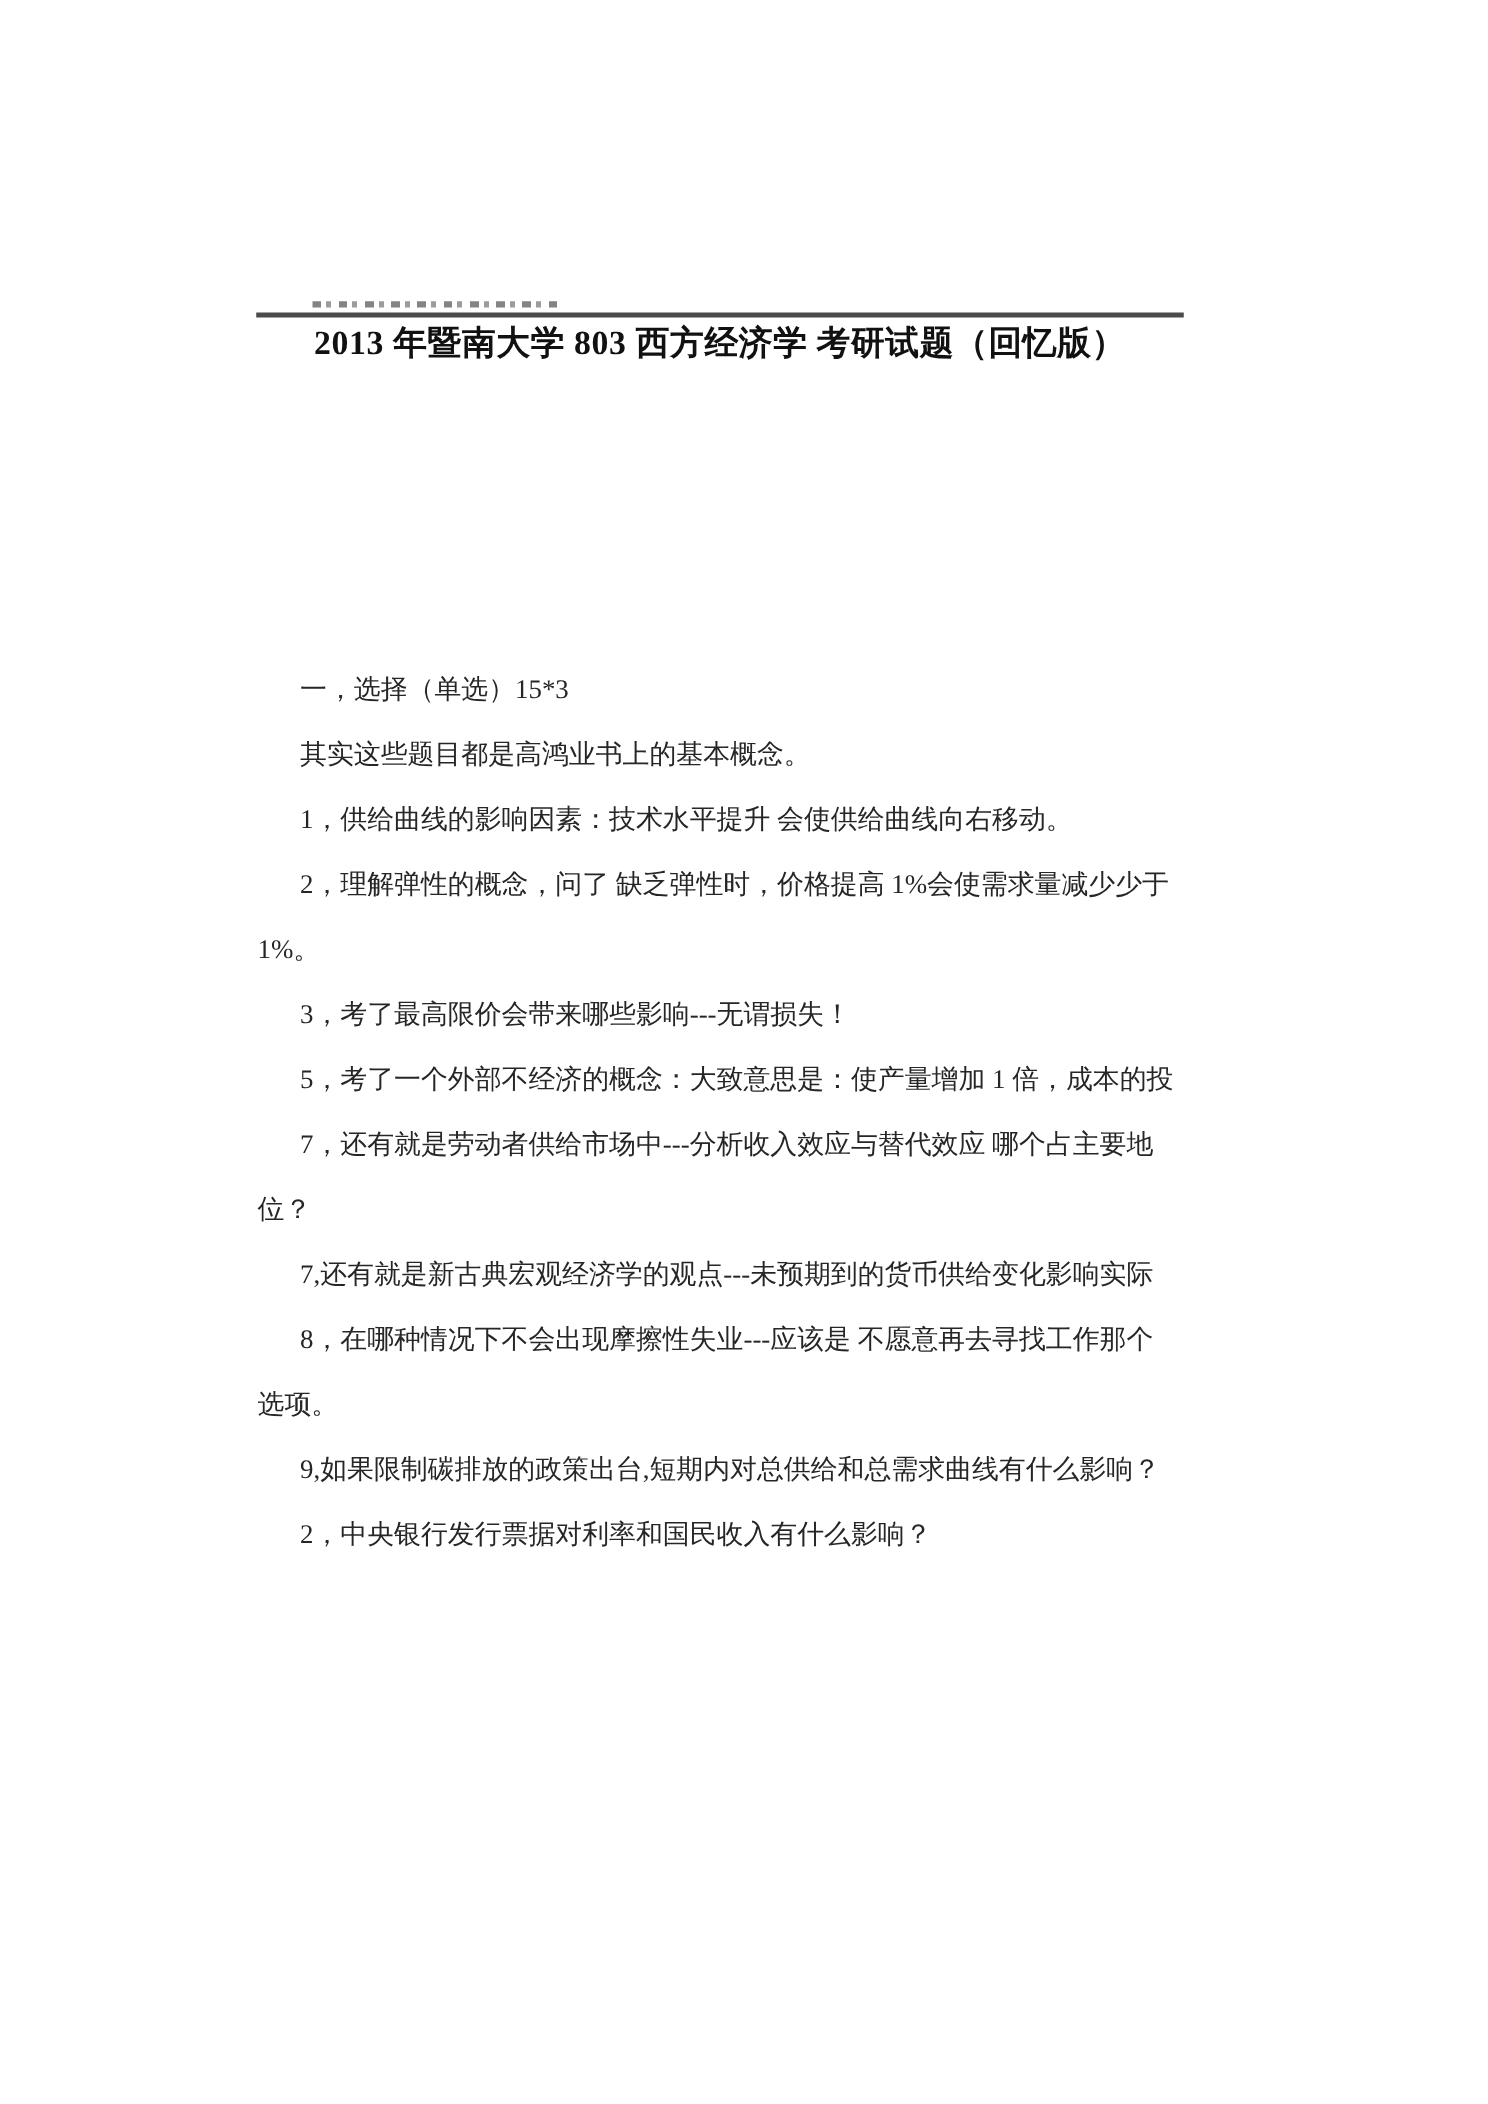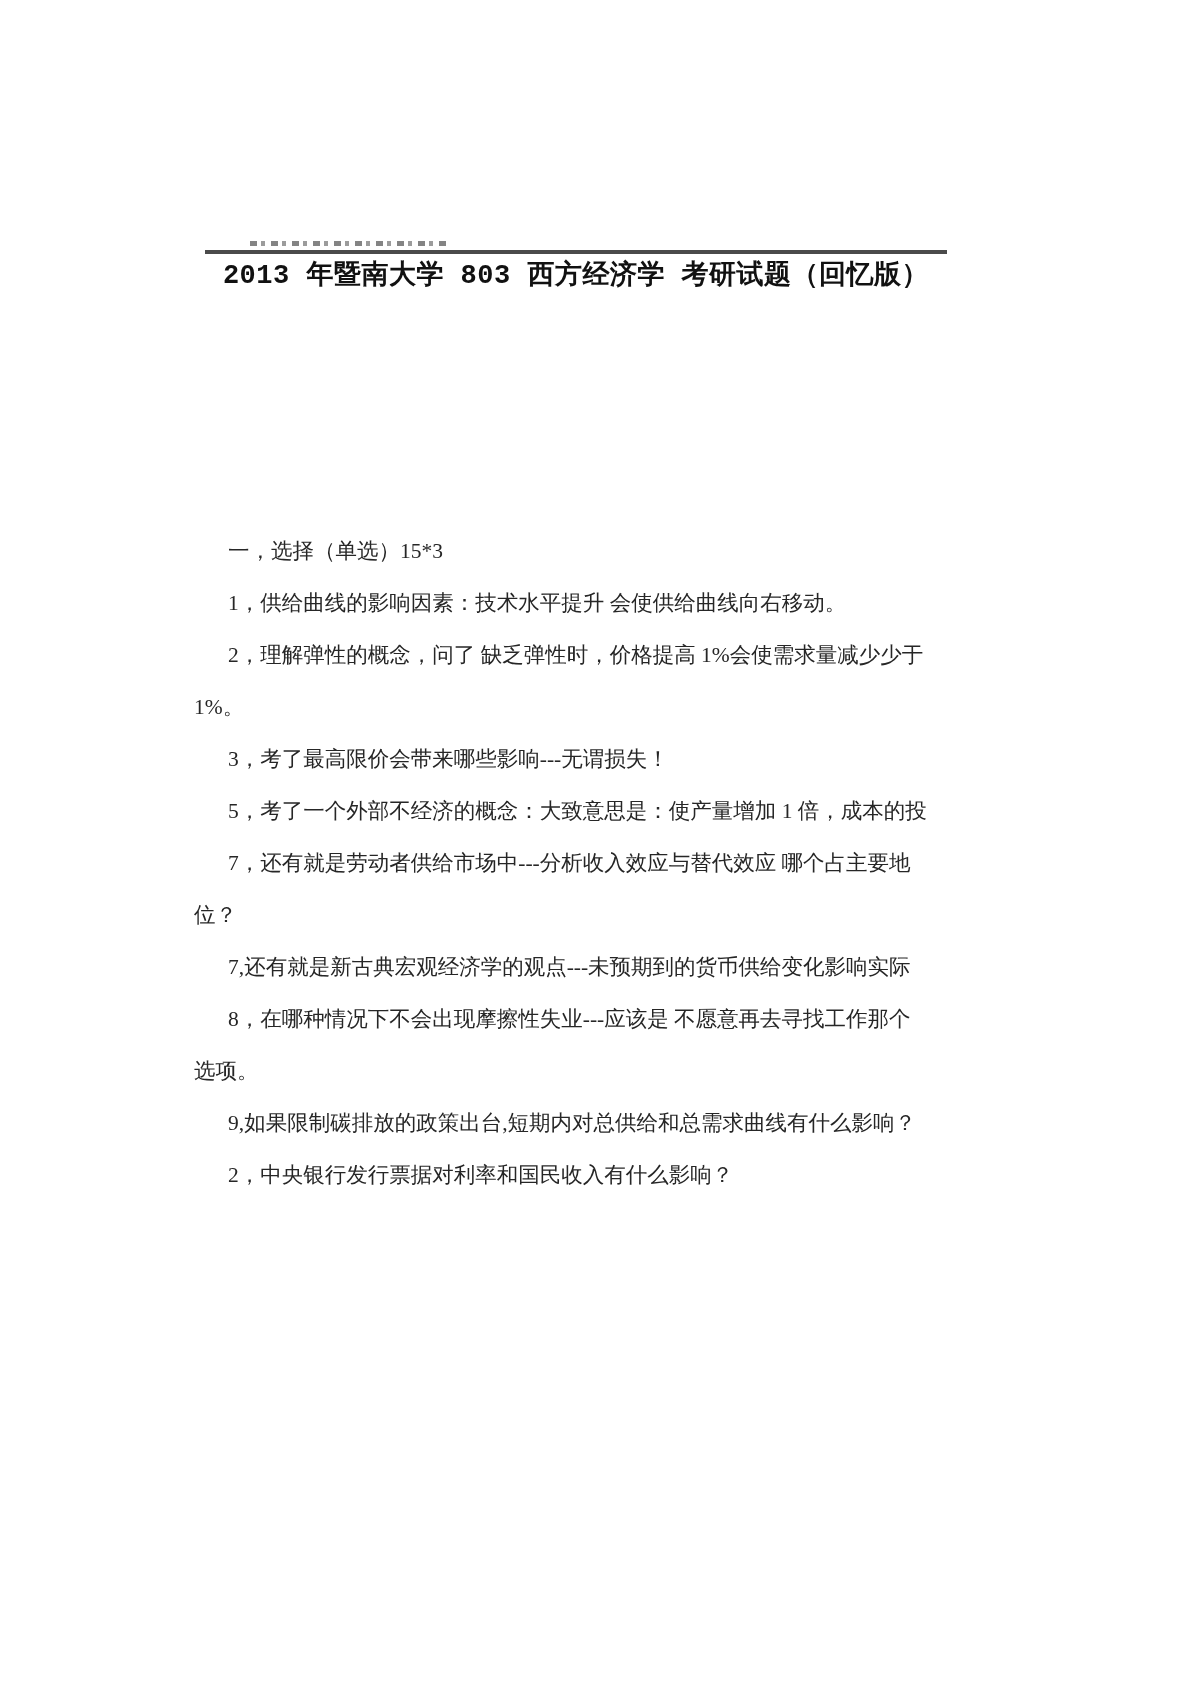--- a/index.html
+++ b/index.html
@@ -44,25 +44,24 @@
     position: absolute;
     left: 205px;
     top: 256px;
     width: 742px;
     text-align: center;
     font-size: 27px;
     font-weight: bold;
     color: #111111;
     letter-spacing: 0.5px;
     white-space: nowrap;
-    font-family: Liberation Mono, monospace;
   }
   .doc-body {
     position: absolute;
-    left: 194px;
+    left: 206px;
     top: 525px;
     width: 760px;
   }
   .line {
     height: 52px;
     line-height: 52px;
     font-size: 21.5px;
     white-space: nowrap;
     color: #262626;
   }
@@ -76,20 +75,21 @@
 <div class="page">
 
   <div class="clipped-artifact"></div>
 
   <div class="header-rule"></div>
 
   <div class="doc-title">2013 年暨南大学 803 西方经济学 考研试题（回忆版）</div>
 
   <div class="doc-body">
     <div class="line indent">一，选择（单选）15*3</div>
+    <div class="line indent">其实这些题目都是高鸿业书上的基本概念。</div>
     <div class="line indent">1，供给曲线的影响因素：技术水平提升 会使供给曲线向右移动。</div>
     <div class="line indent">2，理解弹性的概念，问了 缺乏弹性时，价格提高 1%会使需求量减少少于</div>
     <div class="line">1%。</div>
     <div class="line indent">3，考了最高限价会带来哪些影响---无谓损失！</div>
     <div class="line indent">5，考了一个外部不经济的概念：大致意思是：使产量增加 1 倍，成本的投</div>
     <div class="line indent">7，还有就是劳动者供给市场中---分析收入效应与替代效应 哪个占主要地</div>
     <div class="line">位？</div>
     <div class="line indent">7,还有就是新古典宏观经济学的观点---未预期到的货币供给变化影响实际</div>
     <div class="line indent">8，在哪种情况下不会出现摩擦性失业---应该是 不愿意再去寻找工作那个</div>
     <div class="line">选项。</div>

